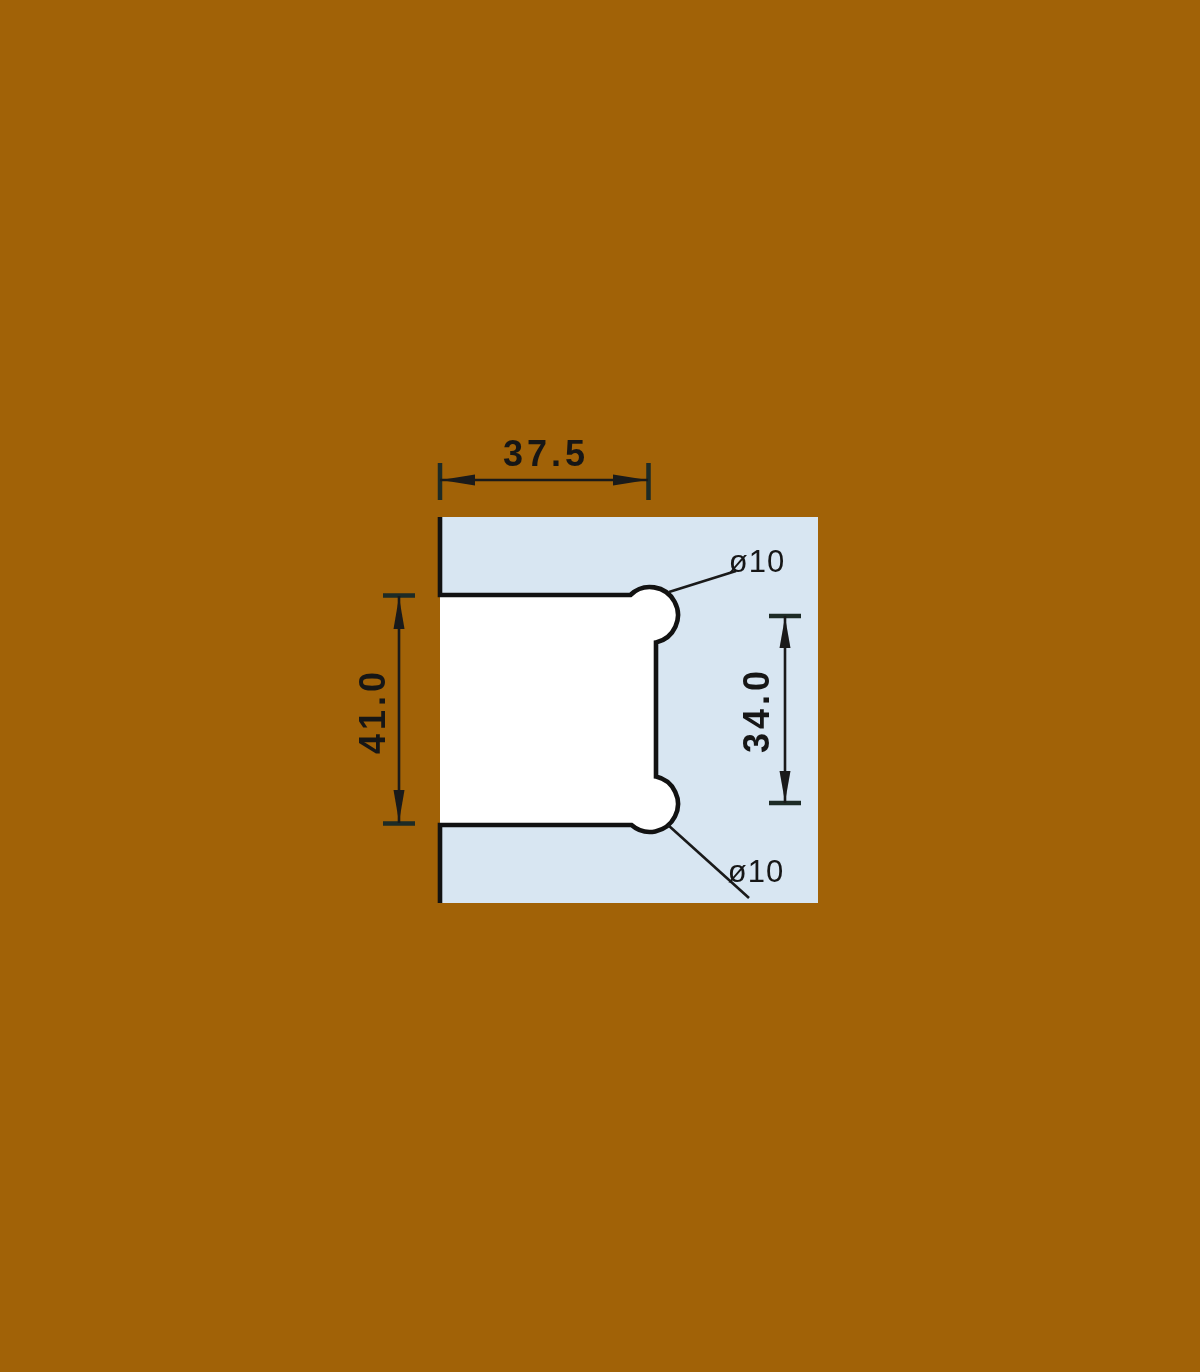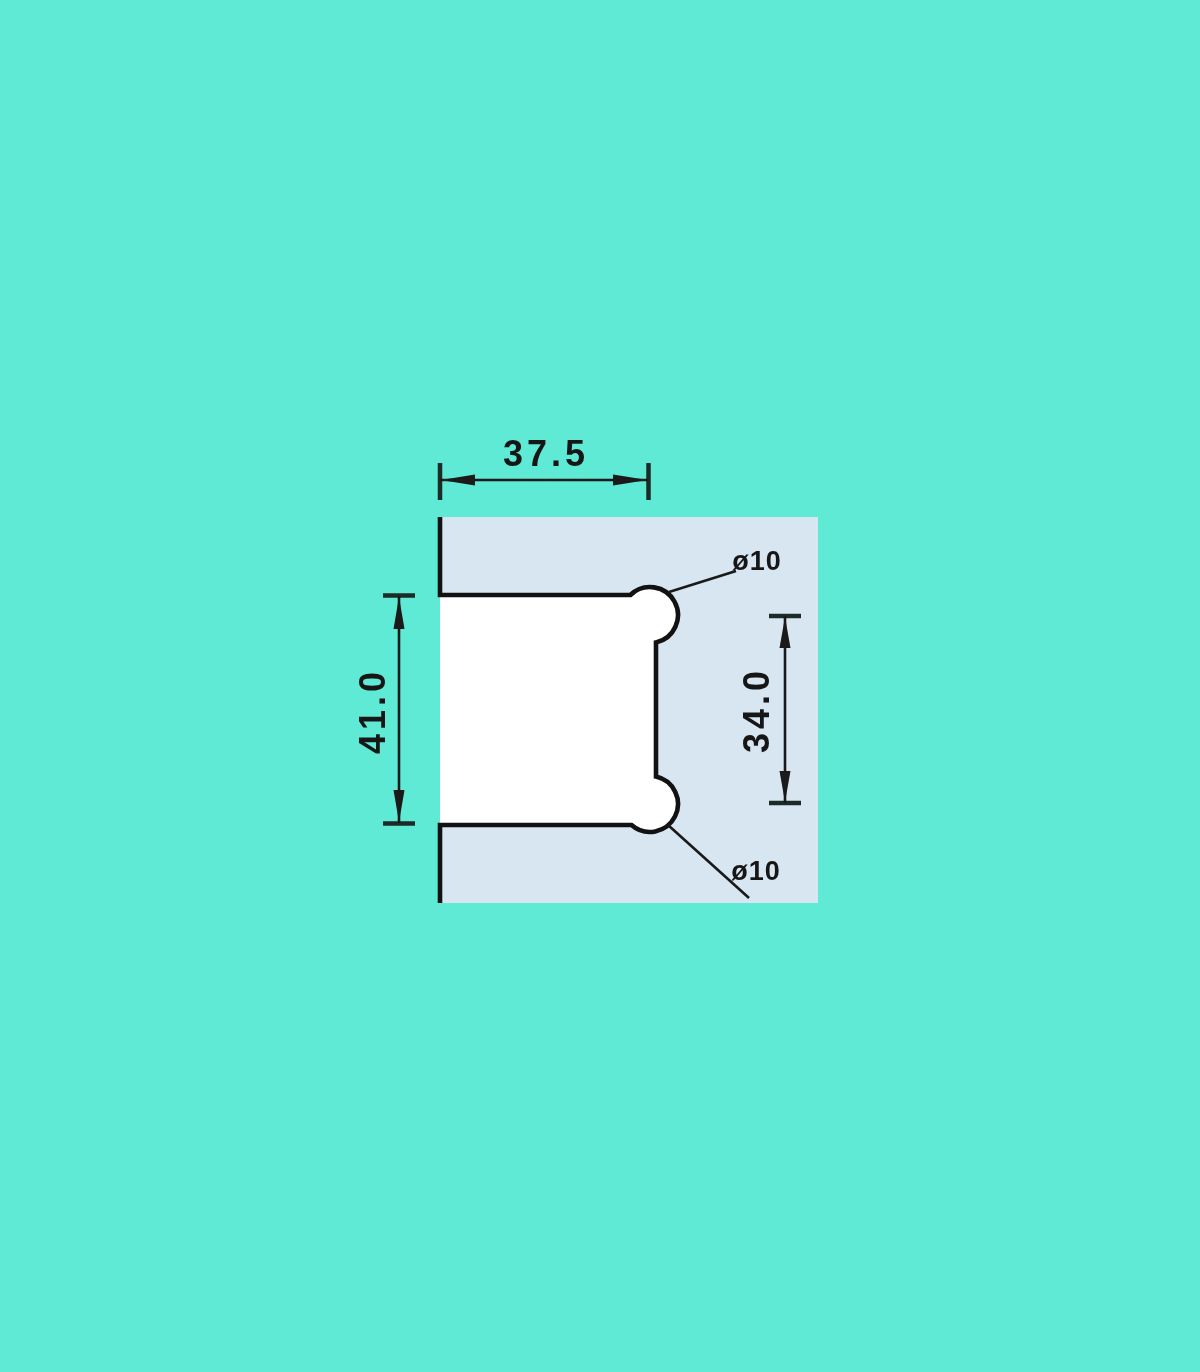--- a/index.html
+++ b/index.html
@@ -4,21 +4,21 @@
 <style>
   html, body {
     margin: 0;
     padding: 0;
     background: #ffffff;
   }
   .canvas {
     position: relative;
     width: 1200px;
     height: 1372px;
-    background: #5eead4;
+    background: #a16207;
     overflow: hidden;
     font-family: "Liberation Sans", sans-serif;
   }
   .drawing-svg {
     position: absolute;
     left: 0;
     top: 0;
     width: 1200px;
     height: 1372px;
   }
@@ -33,22 +33,22 @@
     white-space: nowrap;
     line-height: 1;
   }
   .dim-label.vertical {
     transform: translate(-50%, -50%) rotate(-90deg);
   }
   .dia-label {
     position: absolute;
     transform: translate(-50%, -50%);
     font-family: "Liberation Sans", sans-serif;
-    font-weight: 700;
-    font-size: 27px;
+    font-weight: 400;
+    font-size: 31px;
     letter-spacing: 1px;
     color: #161616;
     white-space: nowrap;
     line-height: 1;
   }
 </style>
 </head>
 <body>
 
 <div class="canvas">

